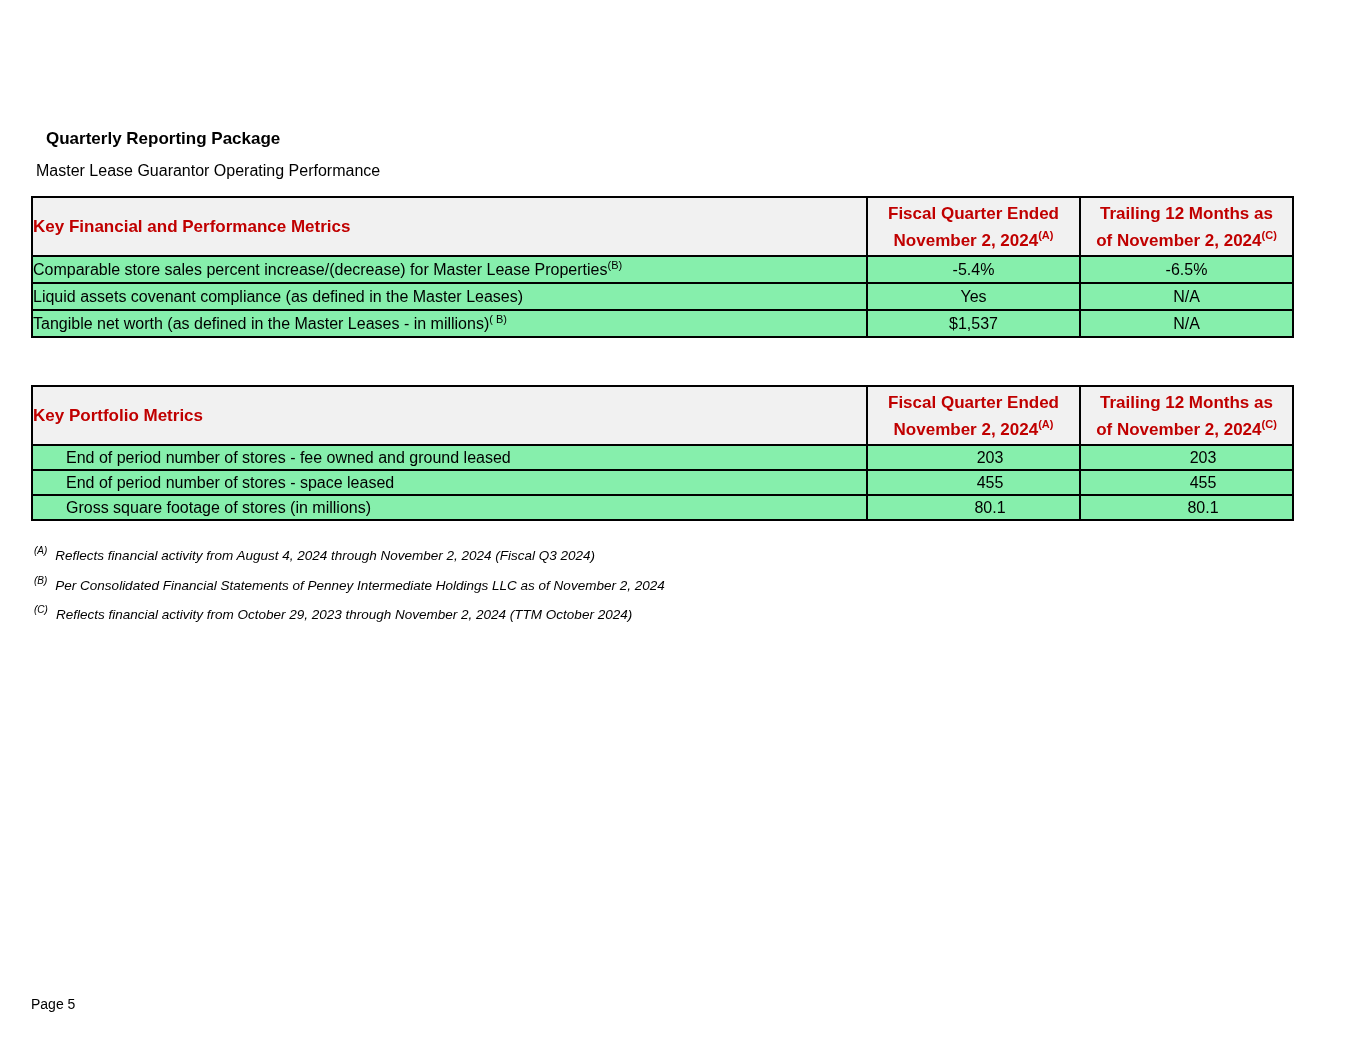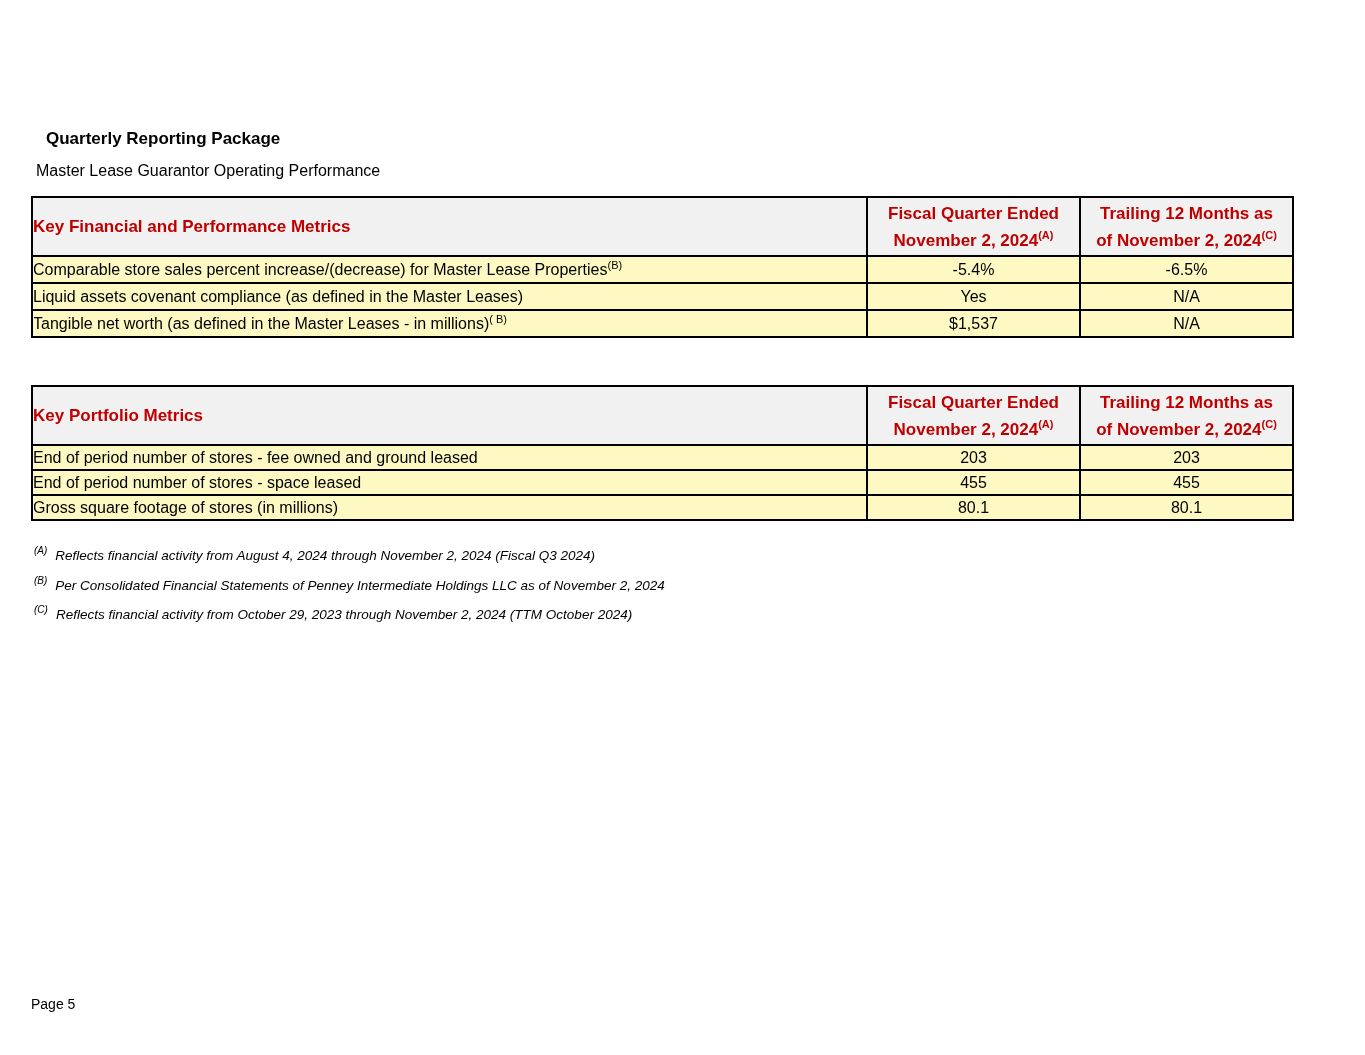--- a/index.html
+++ b/index.html
@@ -69,26 +69,25 @@
     text-align: center;
     line-height: 27px;
   }
   th.colhead sup,
   td.label sup {
     font-size: 11px;
     line-height: 0;
   }
   table.metrics tbody td {
     font-size: 16px;
-    background: #fef9c3;
+    background: #86efac;
     vertical-align: middle;
-    border-radius: 6px;
   }
   table.metrics.t1 tbody td { height: 25px; }
-  table.metrics.t2 tbody td { height: 23px; }
+  table.metrics.t2 tbody td { height: 23px; padding-left: 33px; }
   td.label {
     text-align: left;
     padding-left: 4px;
   }
   td.val {
     text-align: center;
     margin-top: 48px;
   }
 
   

